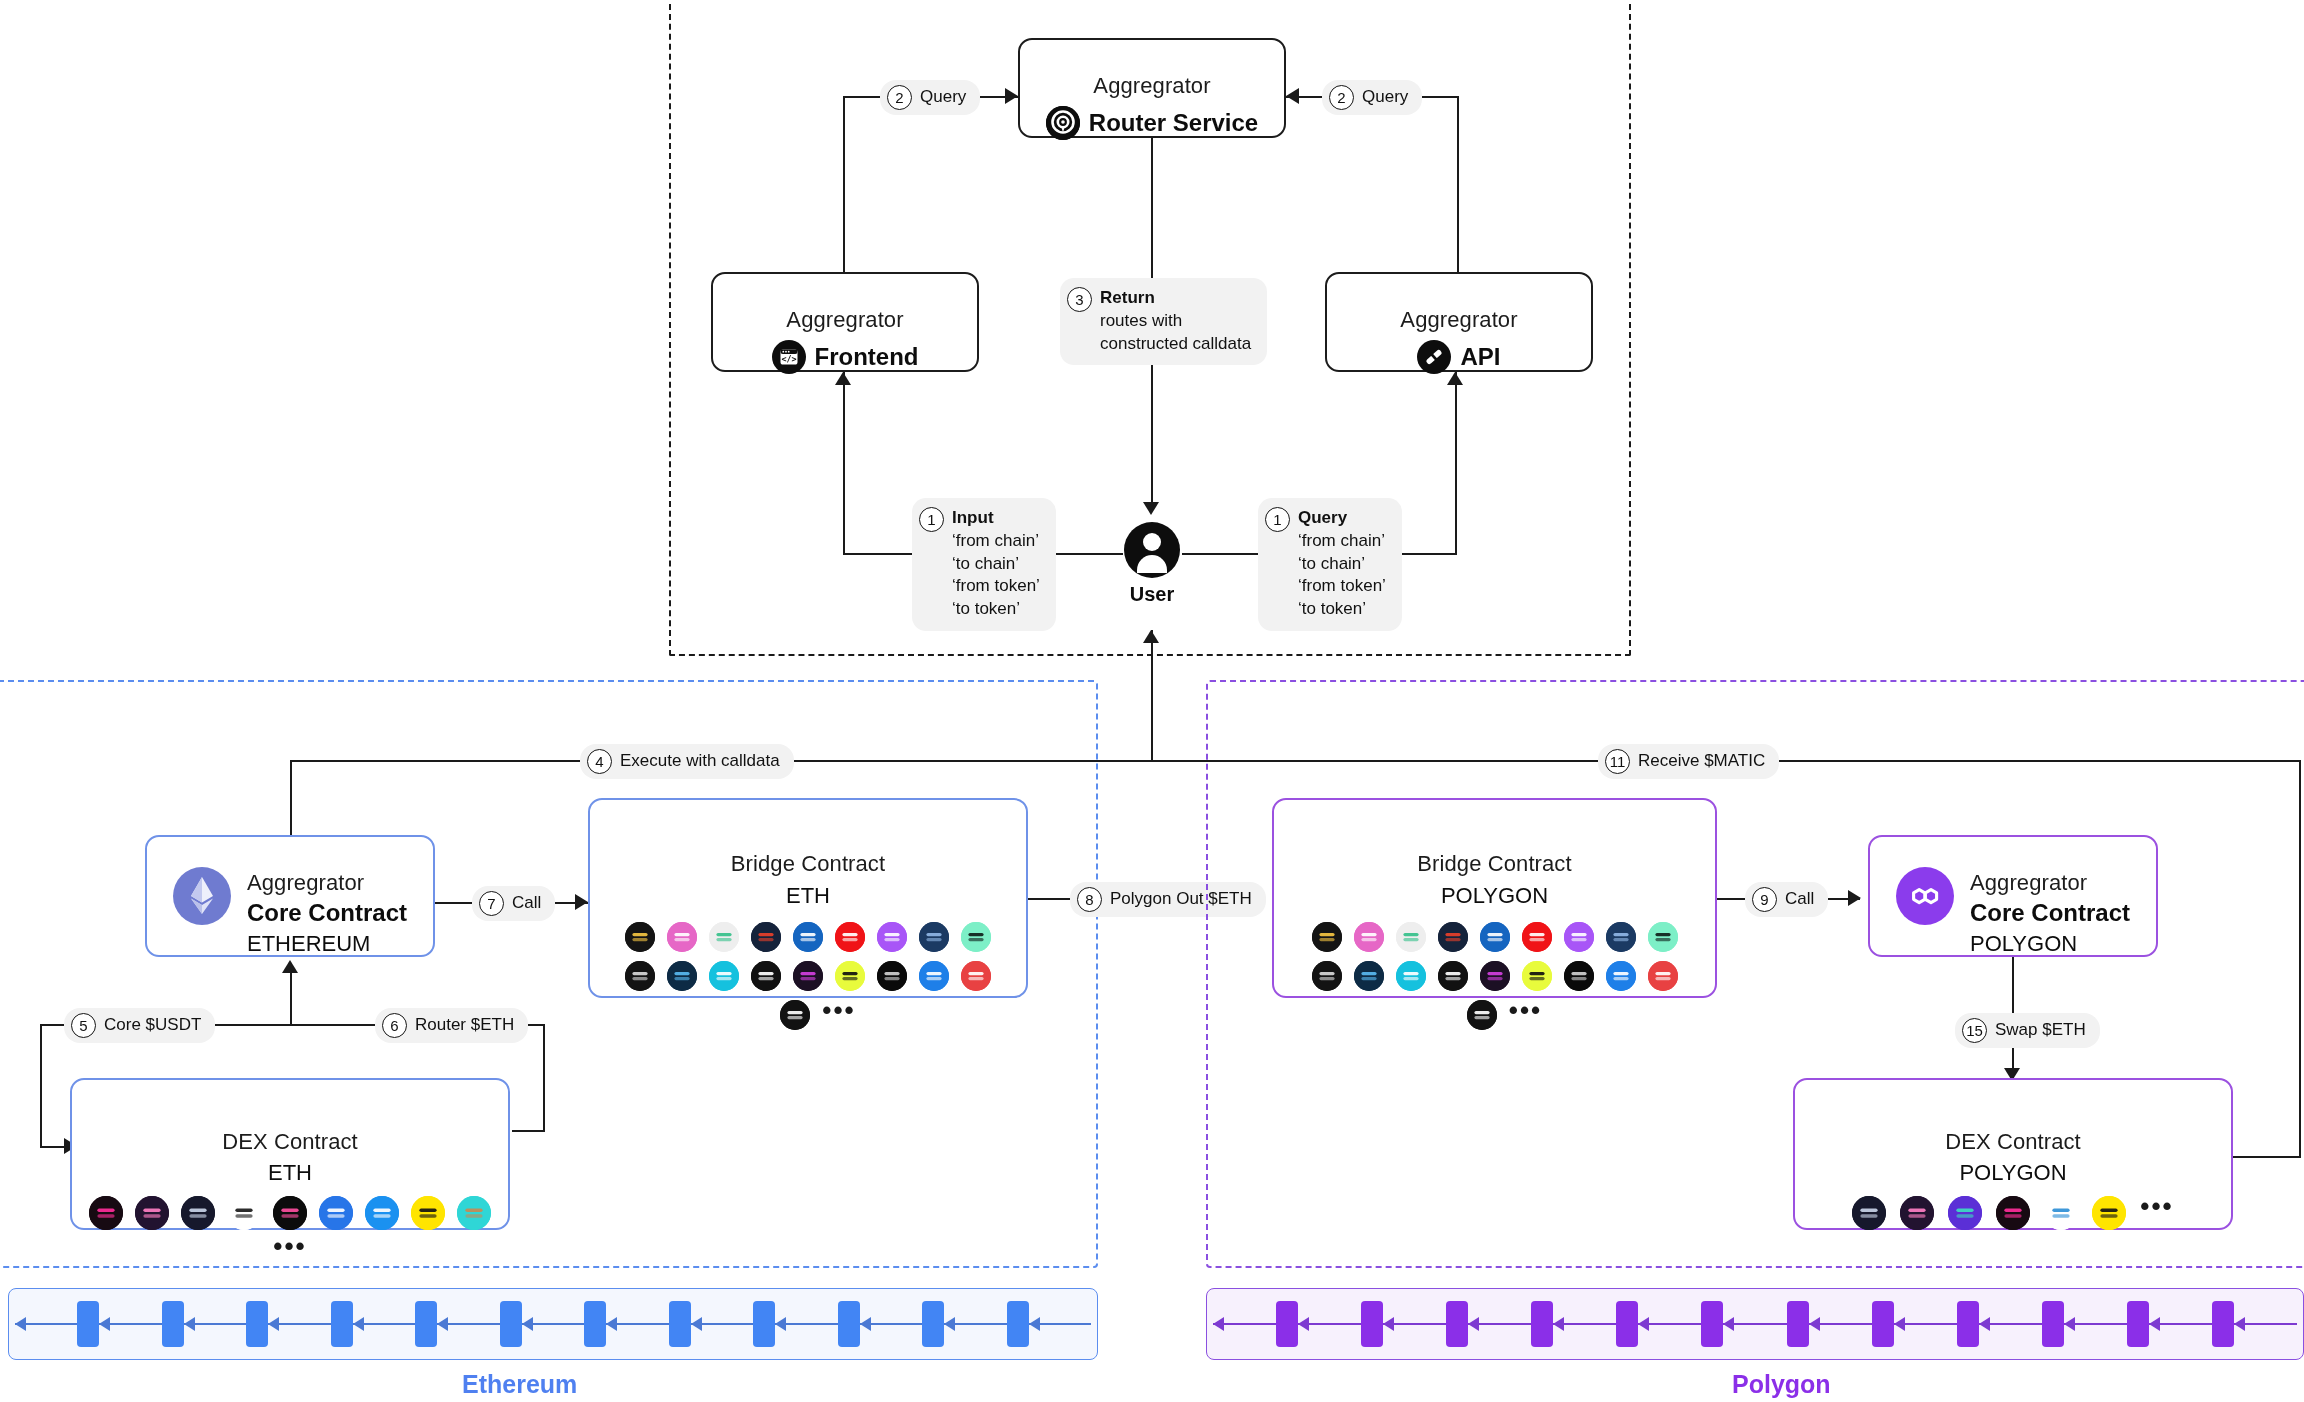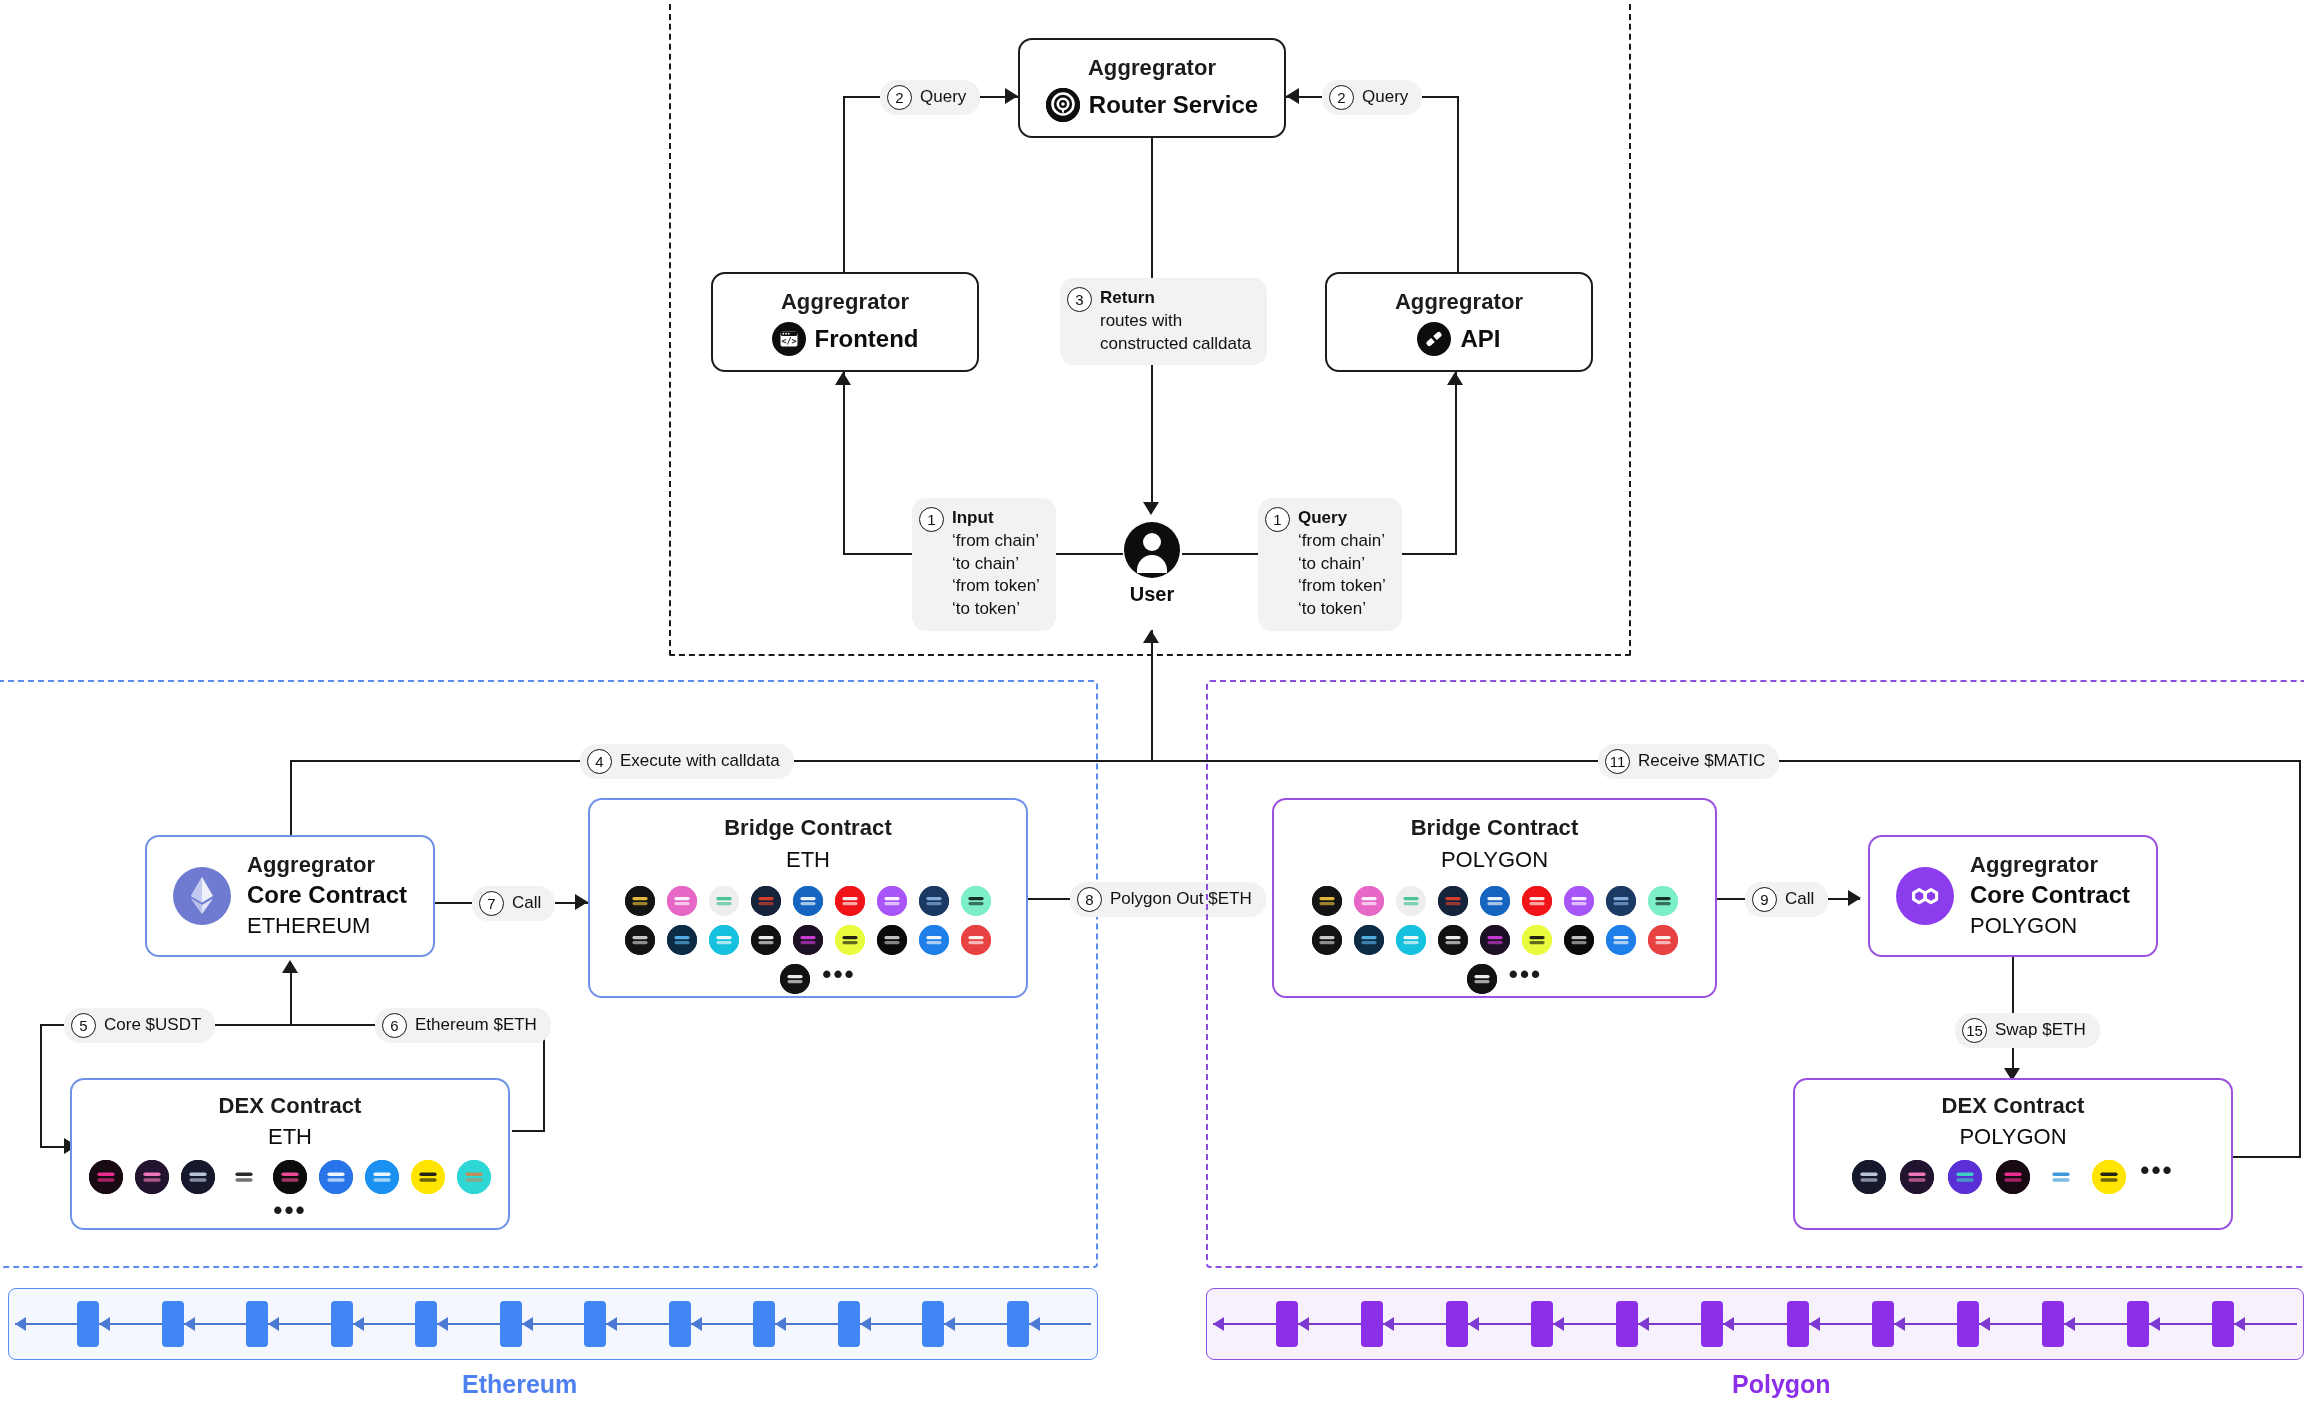--- a/index.html
+++ b/index.html
@@ -32,22 +32,23 @@
     background:#ffffff;
     border:2px solid #1c1c1c;
     border-radius:14px;
     display:flex; flex-direction:column;
     align-items:center; justify-content:center;
   }
   .card.blue  { border-color:#6f92e8; }
   .card.purple{ border-color:#9b51e0; }
 
   .card .sub {
-    font-size:22px; font-weight:700; color:#1c1c1c; line-height:1.25;
+    font-size:22px; font-weight:400; color:#1c1c1c; line-height:1.25;
     letter-spacing:.1px;
+    margin-top:36px;
   }
   .card .main {
     font-size:24px; font-weight:700; color:#0d0d0d; line-height:1.25;
     display:flex; align-items:center; gap:9px;
   }
   .card .chain {
     font-size:22px; font-weight:400; color:#0d0d0d; line-height:1.3;
   }
 
   
@@ -478,21 +479,21 @@
   <span class="step-label">Core $USDT</span>
 </div>
 
 <div class="abs ln-h" style="left:290px; top:1024px; width:255px;"></div>
 <div class="abs ln-v" style="left:543px; top:1024px; height:108px;"></div>
 <div class="abs ln-h" style="left:512px; top:1130px; width:33px;"></div>
 <div class="abs ln-v" style="left:290px; top:968px; height:58px;"></div>
 <div class="abs arrow ar-u" style="left:282px; top:960px;"></div>
 <div class="abs step" style="left:375px; top:1008px;">
   <span class="num">6</span>
-  <span class="step-label">Ethereum $ETH</span>
+  <span class="step-label">Router $ETH</span>
 </div>
 
 <div class="abs card blue" style="left:70px; top:1078px; width:440px; height:152px; justify-content:flex-start; padding-top:12px; gap:3px;">
   <div class="sub">DEX Contract</div>
   <div class="chain" style="margin-bottom:6px;">ETH</div>
   <div class="icon-rows">
     <div class="icon-row" id="eth-dex-row-0">
         <span class="glyph" style="width: 34px; height: 34px; background: rgb(23, 10, 18);">
           <svg viewBox="0 0 30 30" width="34" height="34" style="display:block">
             <circle cx="15" cy="15" r="15" fill="#170a12"></circle>

